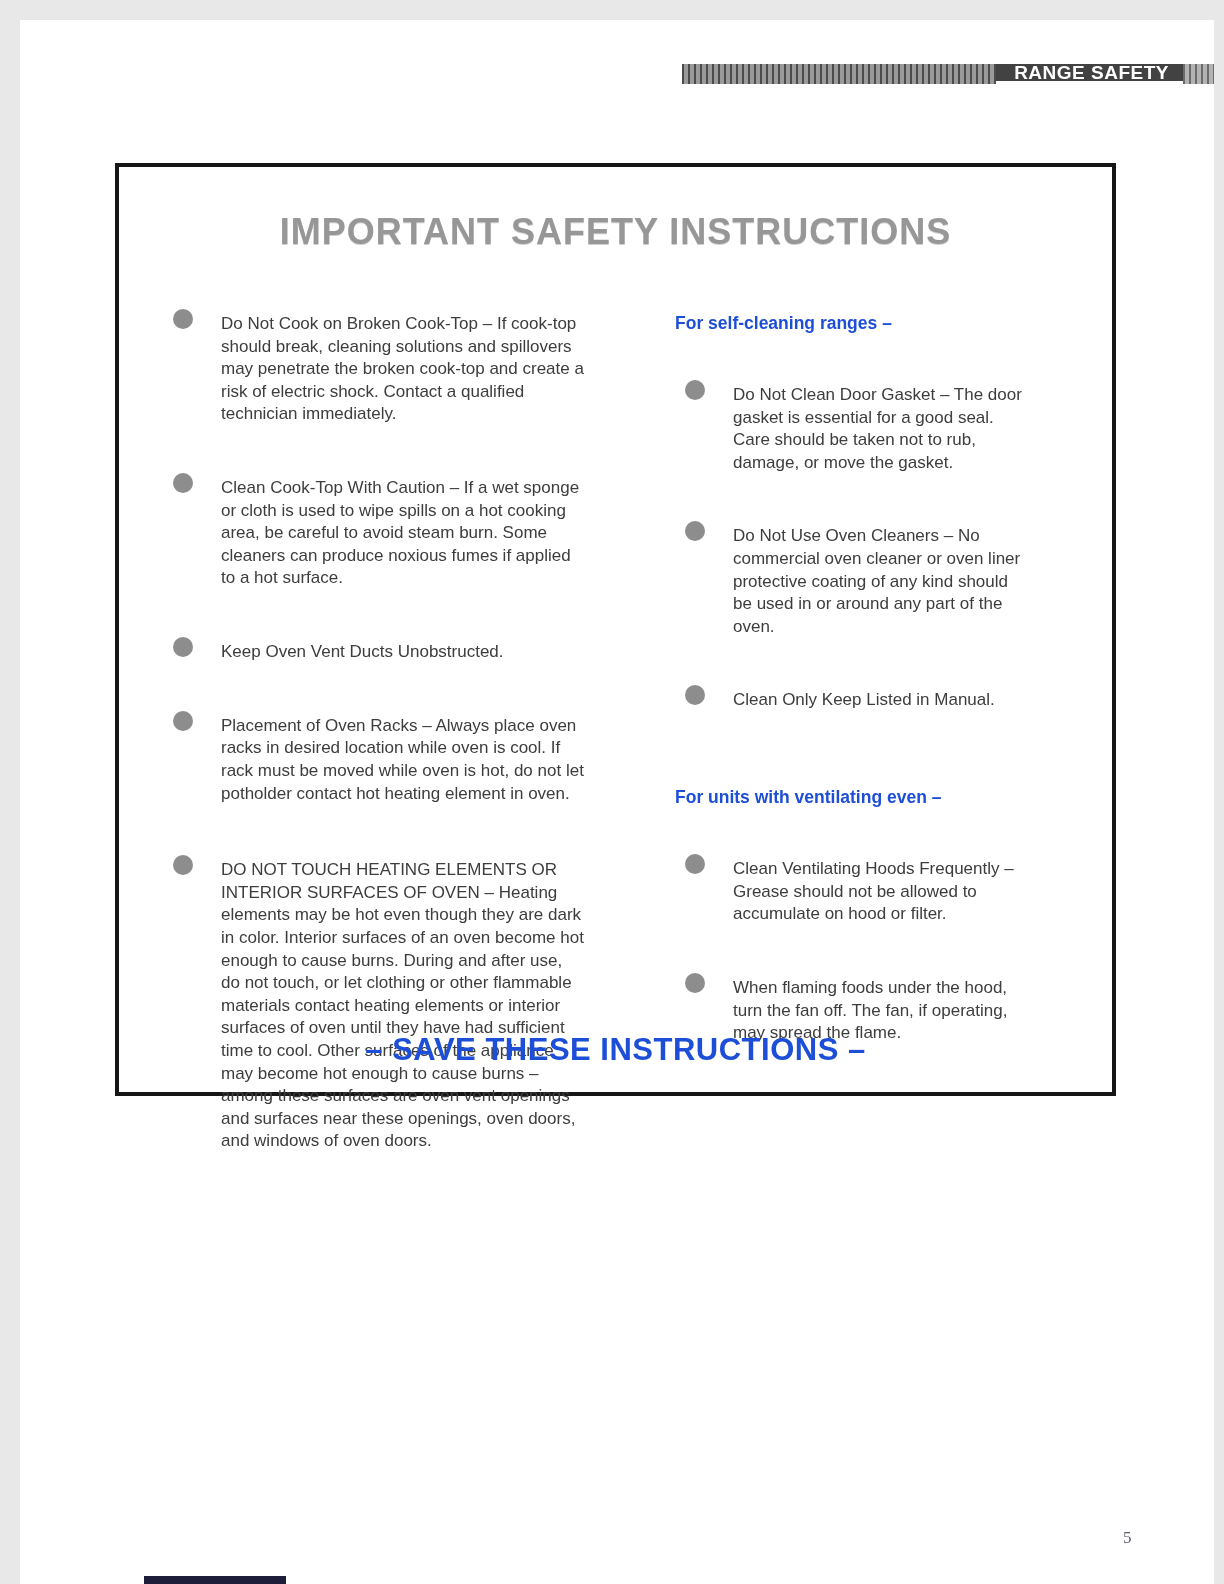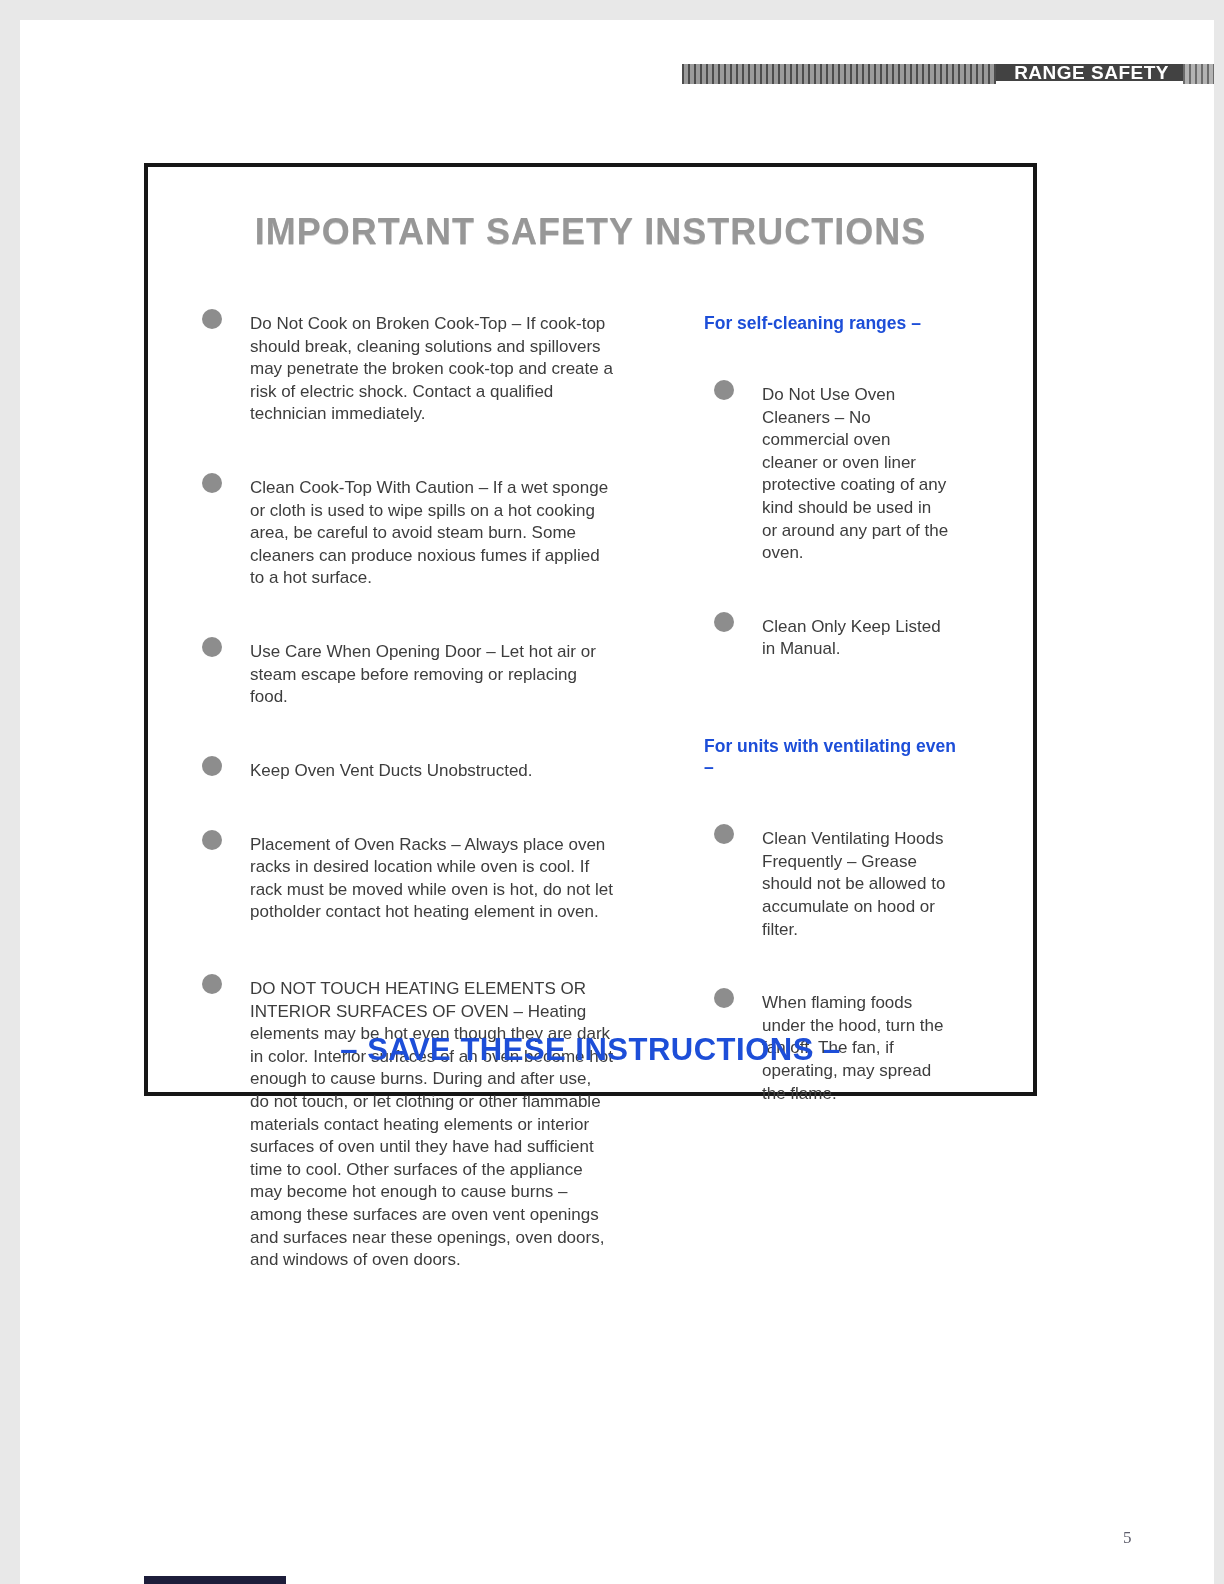--- a/index.html
+++ b/index.html
@@ -46,23 +46,23 @@
     letter-spacing: 0.5px;
     display: flex;
     align-items: center;
     padding: 0 14px 0 18px;
     white-space: nowrap;
   }
 
   
   .safety-box {
     position: absolute;
-    left: 124px;
+    left: 95px;
     top: 143px;
-    width: 893px;
+    width: 1001px;
     height: 933px;
     border: 4px solid #161616;
     background: #ffffff;
   }
   .box-title {
     margin-top: 24px;
     text-align: center;
     font-size: 36px;
     font-weight: bold;
     letter-spacing: 1px;
@@ -153,43 +153,43 @@
         <li class="bullet-item">
           <span class="bullet"></span>
           <span>Do Not Cook on Broken Cook-Top – If cook-top should break, cleaning solutions and spillovers may penetrate the broken cook-top and create a risk of electric shock. Contact a qualified technician immediately.</span>
         </li>
         <li class="bullet-item">
           <span class="bullet"></span>
           <span>Clean Cook-Top With Caution – If a wet sponge or cloth is used to wipe spills on a hot cooking area, be careful to avoid steam burn. Some cleaners can produce noxious fumes if applied to a hot surface.</span>
         </li>
         <li class="bullet-item">
           <span class="bullet"></span>
-          <span>Use Care When Opening Door – Let hot air or steam escape before removing or replacing food.</span>
-        </li>
-        <li class="bullet-item">
-          <span class="bullet"></span>
           <span>Keep Oven Vent Ducts Unobstructed.</span>
         </li>
         <li class="bullet-item">
           <span class="bullet"></span>
           <span>Placement of Oven Racks – Always place oven racks in desired location while oven is cool. If rack must be moved while oven is hot, do not let potholder contact hot heating element in oven.</span>
         </li>
         <li class="bullet-item caps-item">
           <span class="bullet"></span>
           <span>DO NOT TOUCH HEATING ELEMENTS OR INTERIOR SURFACES OF OVEN – Heating elements may be hot even though they are dark in color. Interior surfaces of an oven become hot enough to cause burns. During and after use, do not touch, or let clothing or other flammable materials contact heating elements or interior surfaces of oven until they have had sufficient time to cool. Other surfaces of the appliance may become hot enough to cause burns – among these surfaces are oven vent openings and surfaces near these openings, oven doors, and windows of oven doors.</span>
         </li>
       </ul>
 
       <div class="col-right">
 
         <div class="section">
           <div class="section-heading">For self-cleaning ranges –</div>
           <ul class="bullet-list">
             <li class="bullet-item">
               <span class="bullet"></span>
+              <span>Do Not Clean Door Gasket – The door gasket is essential for a good seal. Care should be taken not to rub, damage, or move the gasket.</span>
+            </li>
+            <li class="bullet-item">
+              <span class="bullet"></span>
               <span>Do Not Use Oven Cleaners – No commercial oven cleaner or oven liner protective coating of any kind should be used in or around any part of the oven.</span>
             </li>
             <li class="bullet-item">
               <span class="bullet"></span>
               <span>Clean Only Keep Listed in Manual.</span>
             </li>
           </ul>
         </div>
 
         <div class="section">

